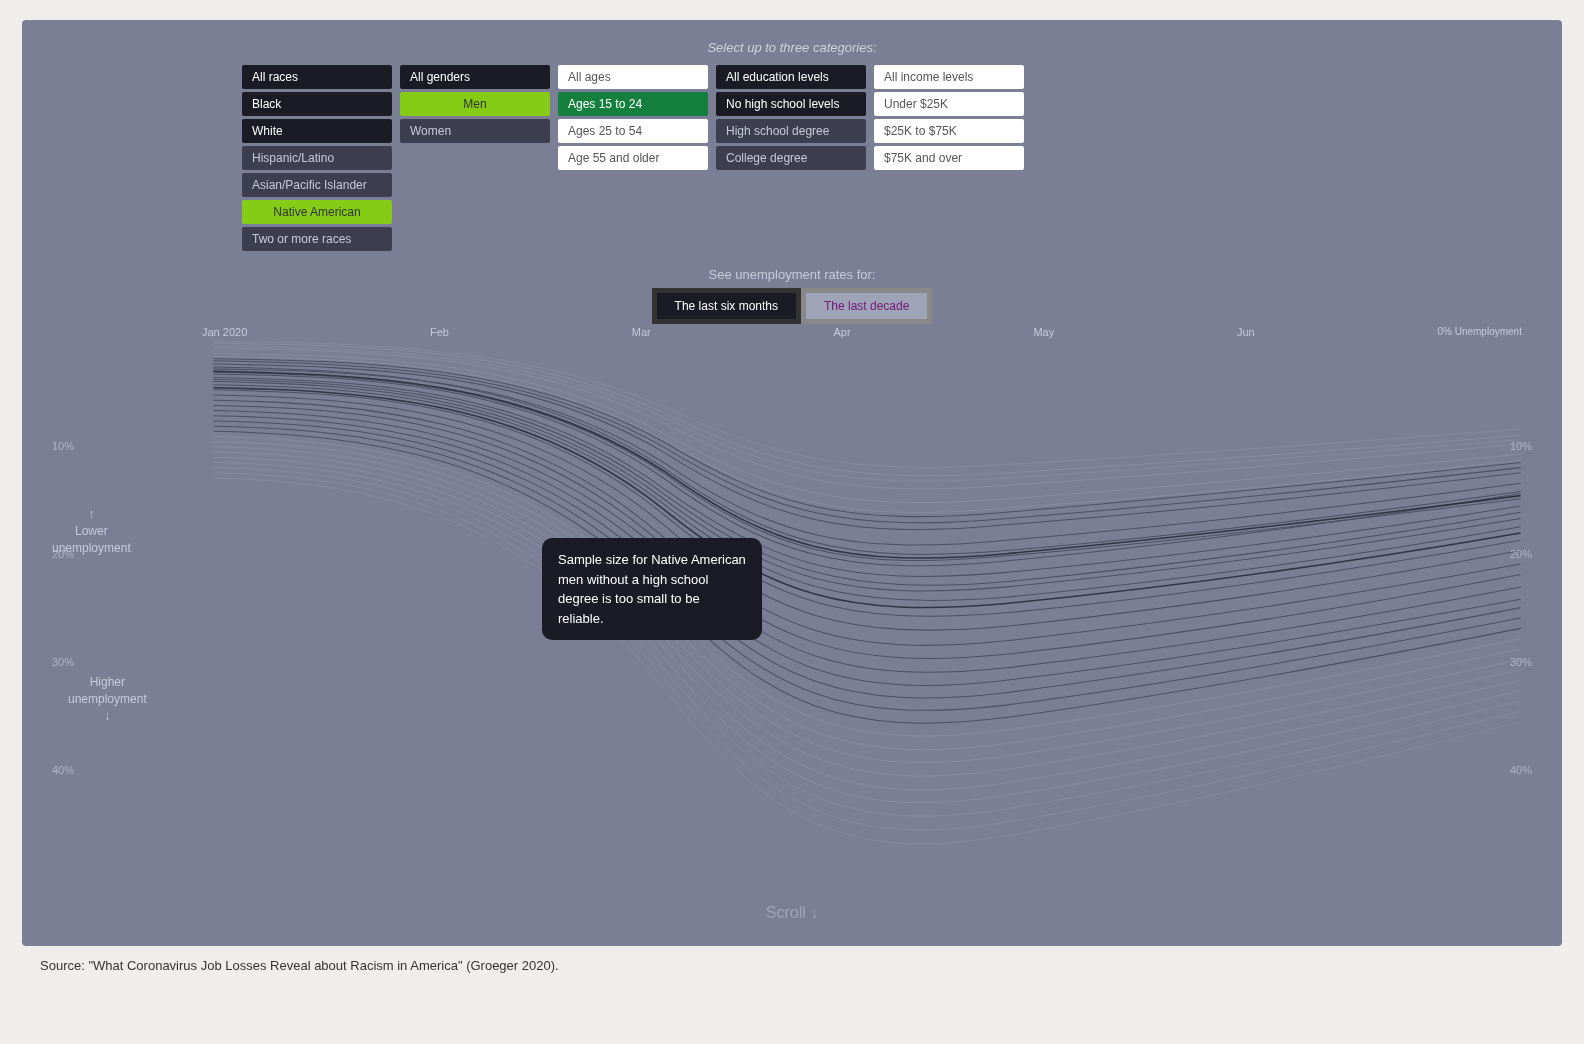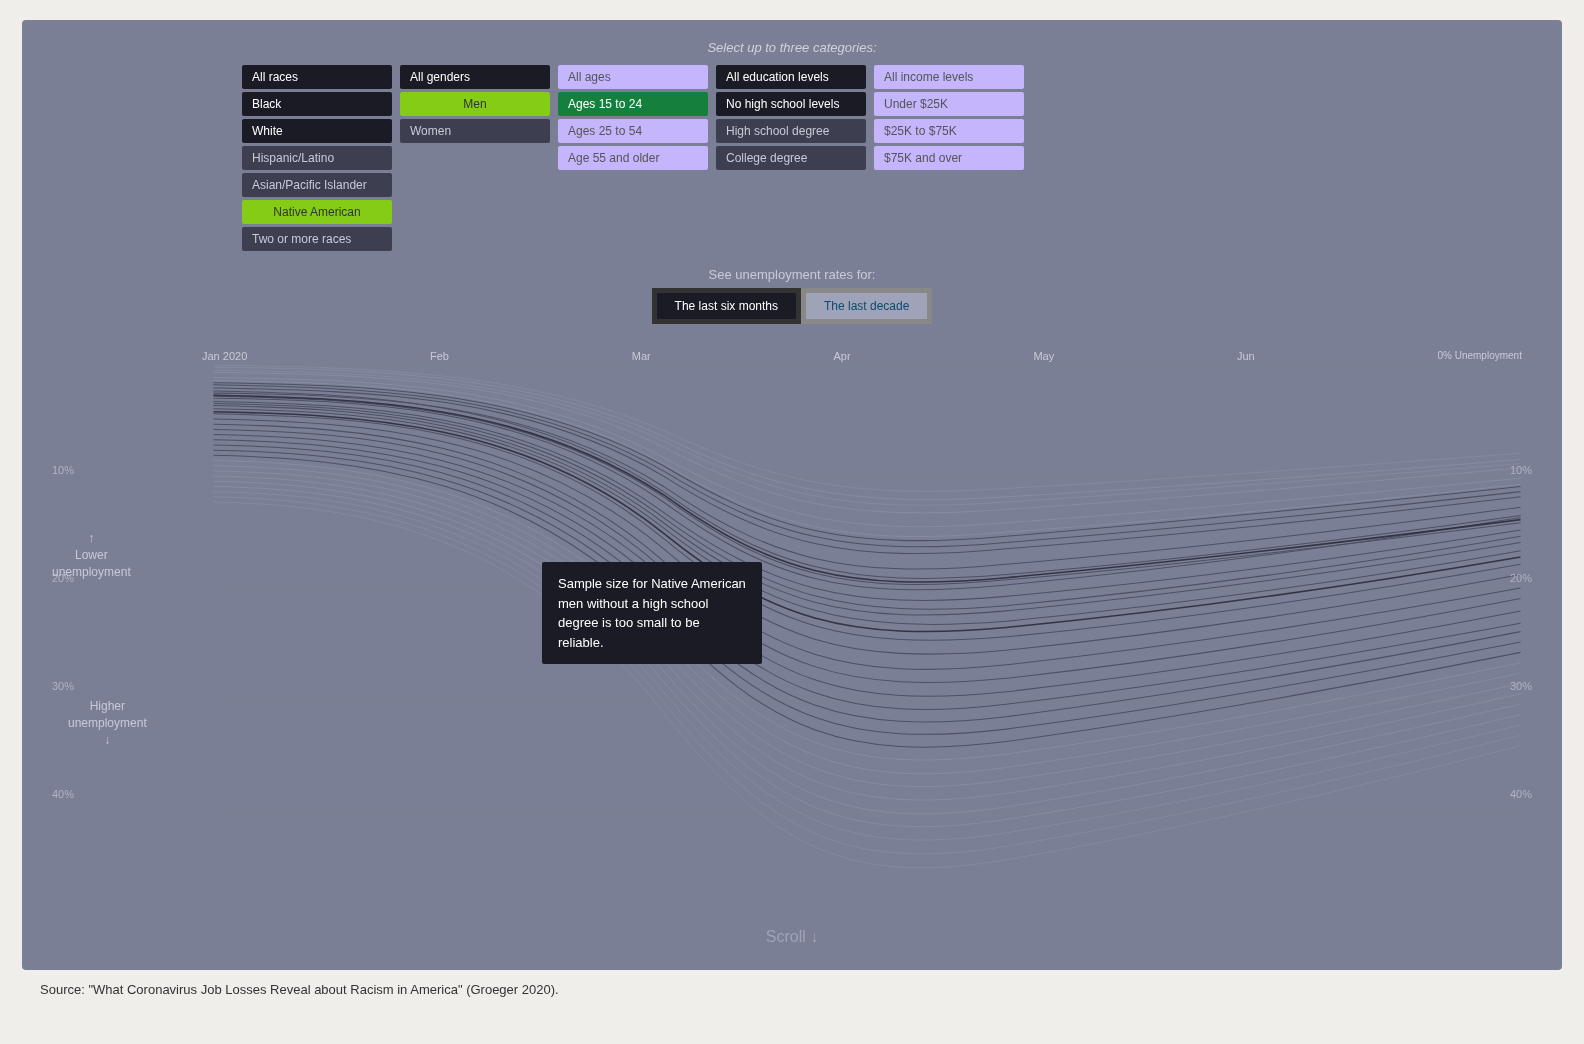--- a/index.html
+++ b/index.html
@@ -61,32 +61,32 @@
       color: #ffffff;
     }
 
     .filter-btn.selected-highlight {
       background: #84cc16;
       color: #333;
       text-align: center;
     }
 
     .filter-btn.light {
-      background: #c4b5fd;
+      background: #ffffff;
       color: #555;
     }
 
     .filter-btn.light.active-light {
       background: #15803d;
       color: #ffffff;
     }
 
     .time-selector {
       text-align: center;
-      margin-bottom: 26px;
+      margin-bottom: 2px;
     }
 
     .time-selector-label {
       color: #c8cad8;
       font-size: 13px;
       margin-bottom: 6px;
     }
 
     .time-buttons {
       display: flex;
@@ -102,21 +102,21 @@
     }
 
     .time-btn.active {
       background: #1a1b25;
       color: #fff;
       border-color: #333;
     }
 
     .time-btn.inactive {
       background: #9fa3b8;
-      color: #0c4a6e;
+      color: #701a75;
       border-color: #888;
     }
 
     .chart-area {
       position: relative;
       width: 100%;
       height: 620px;
       overflow: hidden;
     }
 
@@ -165,21 +165,21 @@
       text-align: center;
       line-height: 1.4;
     }
 
     .tooltip-box {
       position: absolute;
       background: #1a1b25;
       color: #fff;
       padding: 12px 16px;
       font-size: 13px;
-      border-radius: 2px;
+      border-radius: 10px;
       max-width: 220px;
       line-height: 1.5;
       left: 500px;
       top: 200px;
       z-index: 10;
     }
 
     .scroll-indicator {
       text-align: center;
       color: #9fa3b8;

